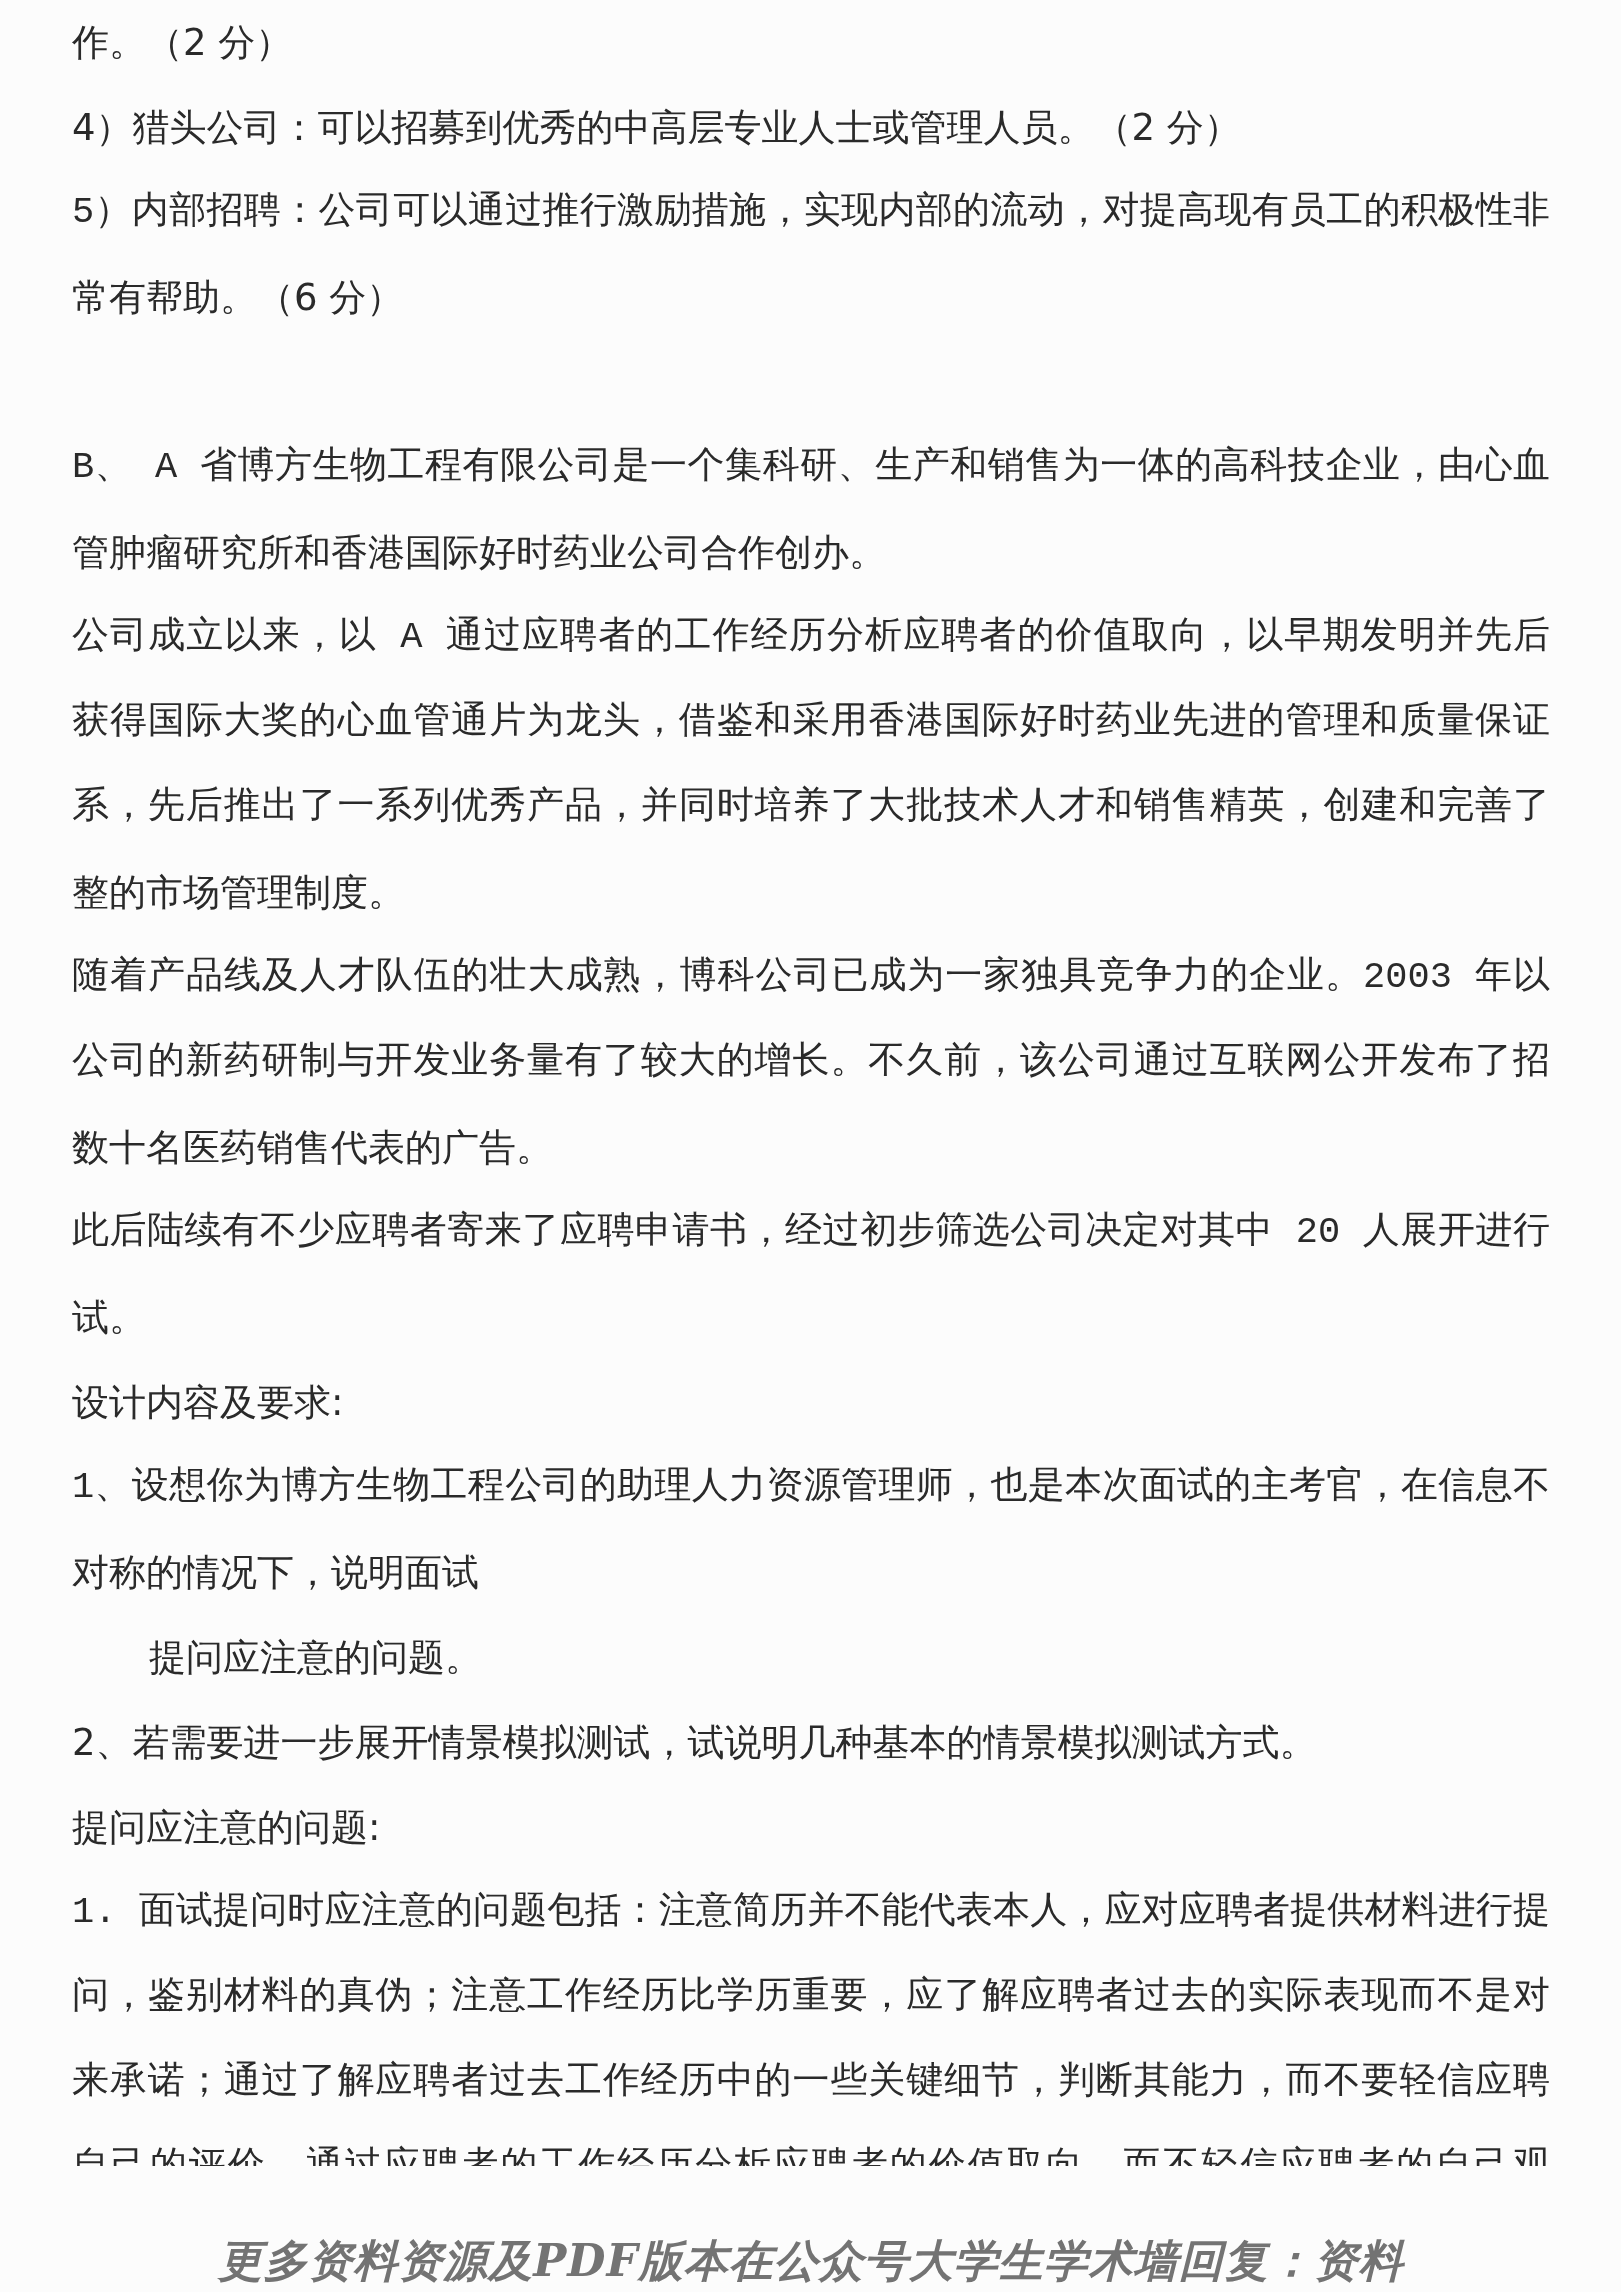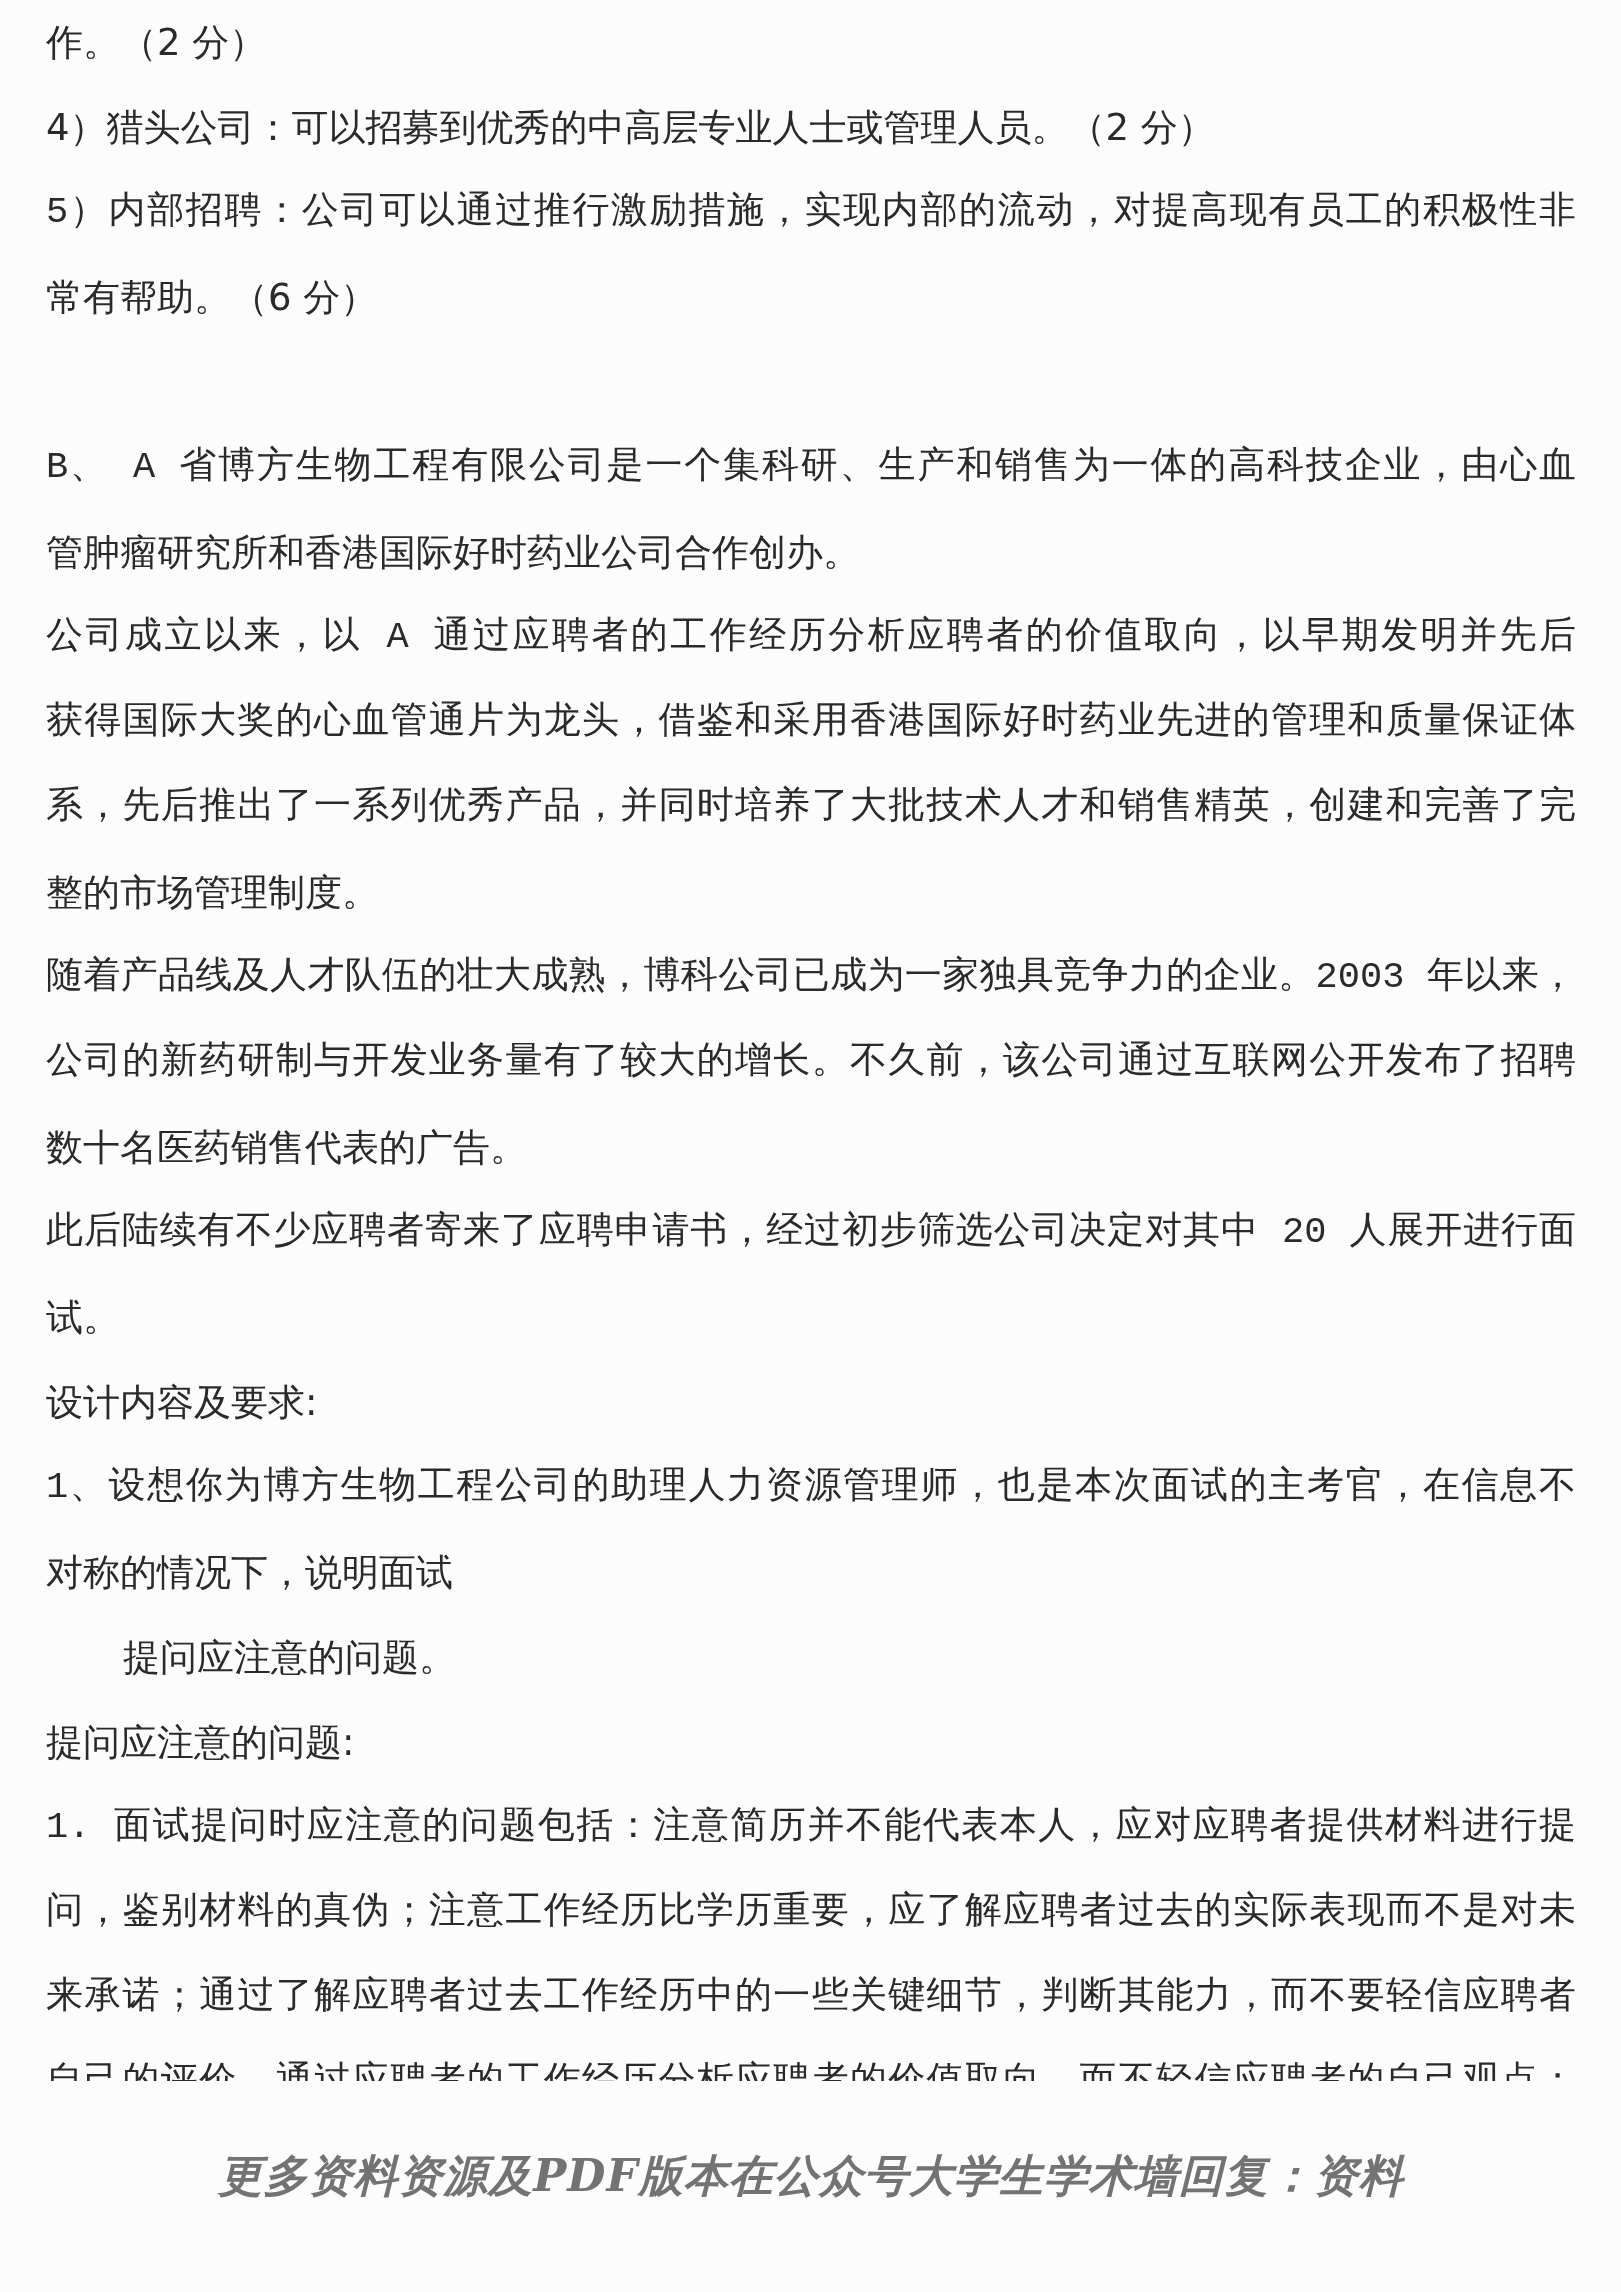--- a/index.html
+++ b/index.html
@@ -5,21 +5,21 @@
   html, body {
     margin: 0;
     padding: 0;
     background: #fcfcfc;
   }
   .page {
     position: relative;
     width: 1622px;
     height: 2292px;
     box-sizing: border-box;
-    padding: 0 46px;
+    padding: 0 72px;
     overflow: hidden;
     background: #fcfcfc;
     color: #2a2a2a;
     font-family: "DejaVu Sans", "Liberation Sans", sans-serif;
     font-size: 37px;
     line-height: 85px;
   }
   .line {
     height: 85px;
     overflow: hidden;
@@ -73,20 +73,21 @@
       <div class="line normal">整的市场管理制度。</div>
       <div class="line justify">随着产品线及人才队伍的壮大成熟，博科公司已成为一家独具竞争力的企业。2003 年以来，</div>
       <div class="line justify">公司的新药研制与开发业务量有了较大的增长。不久前，该公司通过互联网公开发布了招聘</div>
       <div class="line normal">数十名医药销售代表的广告。</div>
       <div class="line justify">此后陆续有不少应聘者寄来了应聘申请书，经过初步筛选公司决定对其中 20 人展开进行面</div>
       <div class="line normal">试。</div>
       <div class="line normal">设计内容及要求:</div>
       <div class="line justify">1、设想你为博方生物工程公司的助理人力资源管理师，也是本次面试的主考官，在信息不</div>
       <div class="line normal">对称的情况下，说明面试</div>
       <div class="line indent">提问应注意的问题。</div>
+      <div class="line normal">2、若需要进一步展开情景模拟测试，试说明几种基本的情景模拟测试方式。</div>
       <div class="line normal">提问应注意的问题:</div>
       <div class="line justify">1. 面试提问时应注意的问题包括：注意简历并不能代表本人，应对应聘者提供材料进行提</div>
       <div class="line justify">问，鉴别材料的真伪；注意工作经历比学历重要，应了解应聘者过去的实际表现而不是对未</div>
       <div class="line justify">来承诺；通过了解应聘者过去工作经历中的一些关键细节，判断其能力，而不要轻信应聘者</div>
     </div>
 
   <div class="clip">
     <div class="line justify">自己的评价，通过应聘者的工作经历分析应聘者的价值取向，而不轻信应聘者的自己观点；</div>
   </div>
 

